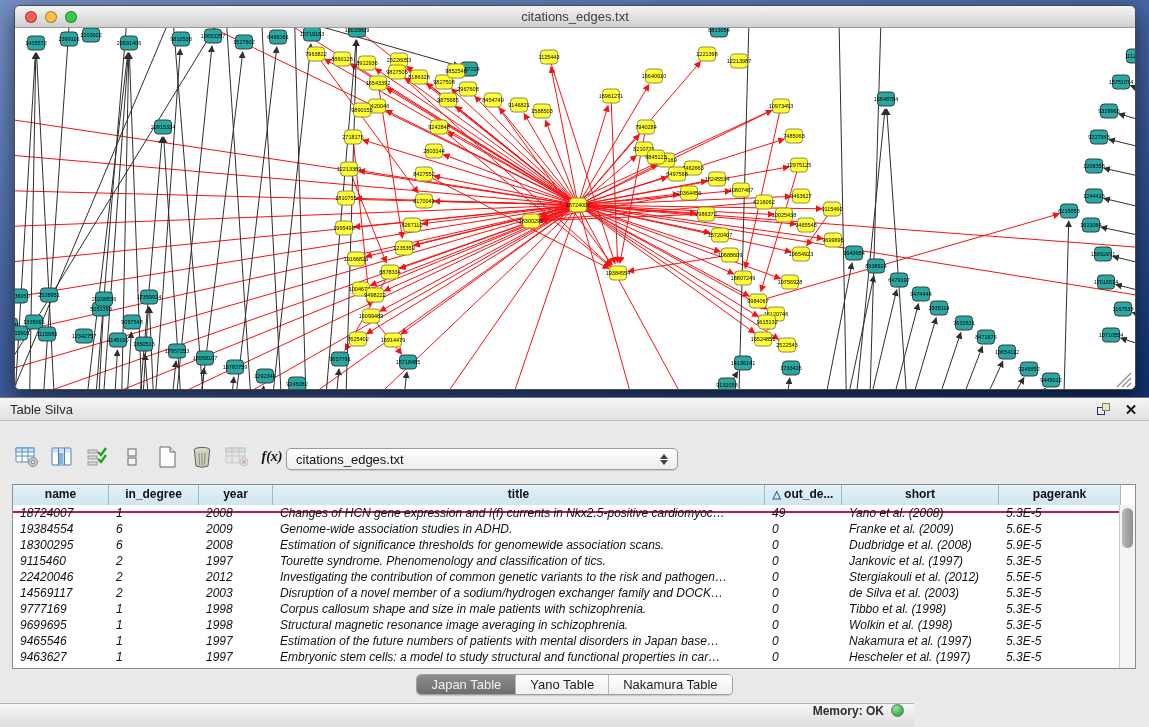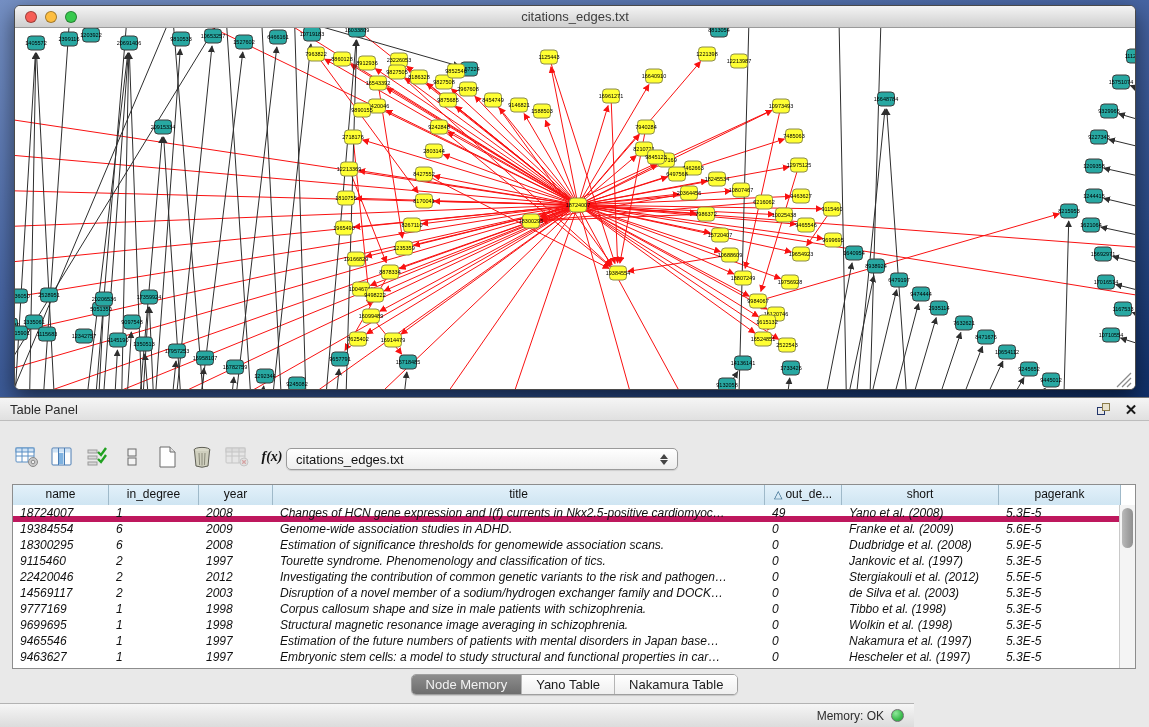--- a/index.html
+++ b/index.html
@@ -37,41 +37,41 @@
   .tool svg { display:block; }
   #fx-label { font-size:14px; font-style:italic; font-weight:bold; color:#111; font-family:"Liberation Serif", serif; }
   #combo { position:absolute; left:286px; top:26px; width:392px; height:22px; border:1px solid #9a9a9a; border-radius:5px;
     background:linear-gradient(#ffffff,#ededed); display:flex; align-items:center; box-shadow:0 1px 1px rgba(0,0,0,.12); }
   #combo-value { flex:1; font-size:13px; color:#111; padding-left:9px; }
   #combo-arrows { width:18px; display:flex; flex-direction:column; align-items:center; gap:1px; margin-right:4px; }
   #combo-arrows .up { width:0; height:0; border-left:4px solid transparent; border-right:4px solid transparent; border-bottom:5px solid #444; }
   #combo-arrows .dn { width:0; height:0; border-left:4px solid transparent; border-right:4px solid transparent; border-top:5px solid #444; }
 
   #table-frame { position:absolute; left:12px; top:62px; width:1124px; height:185px; background:#fff; border:1px solid #8d8d8d; overflow:hidden; }
-  #thead { height:37px; white-space:nowrap; border-bottom:6px solid #be185d; }
+  #thead { height:28px; white-space:nowrap; border-bottom:2px solid #be185d;font-weight:bold; }
   .hcell { display:inline-block; height:20px; line-height:19px; font-size:12px; color:#111; text-align:center;
     background:linear-gradient(#e3f1fa,#cfe5f2); border-right:1px solid #9fb9c9; overflow:hidden; vertical-align:top; }
   .sort-glyph { color:#2b6186; font-size:11px; margin-right:3px; }
   #tbody { position:absolute; left:0; top:20px; right:16px; bottom:0; }
   .trow { height:16px; white-space:nowrap;font-style:italic; }
   .tcell { display:inline-block; height:16px; line-height:16px; font-size:12px; color:#101010;
     overflow:hidden; white-space:nowrap; vertical-align:top; padding:0 4px 0 7px; }
   #vscroll { position:absolute; right:0; top:20px; bottom:0; width:16px; background:#f4f4f4; border-left:1px solid #c9c9c9; }
   #vthumb { position:absolute; left:2px; top:3px; width:11px; height:40px; border-radius:6px;
     background:linear-gradient(90deg,#b9b9b9,#8f8f8f); }
 
   #tabs { position:absolute; left:0; right:0; top:252px; height:22px; display:flex; justify-content:center; }
   #seg { display:flex; height:21px; border:1px solid #9f9f9f; border-radius:5px; overflow:hidden; background:#fff; box-shadow:0 1px 1px rgba(0,0,0,.15); }
   .seg-btn { padding:0 14px; font-size:13px; line-height:20px; color:#1c1c1c; background:linear-gradient(#ffffff,#efefef);
     border-right:1px solid #b5b5b5; }
   .seg-btn:last-child { border-right:none; }
   .seg-btn.sel { background:linear-gradient(#8d8d8d,#6d6d6d); color:#f3f3f3; }
 
   #statusbar { position:absolute; left:0; top:703px; width:914px; height:24px;
-    background:linear-gradient(#f6f6f6,#dcdcdc); border-top:1px solid #b3b3b3; display:flex; align-items:center; justify-content:flex-end; }
+    background:linear-gradient(#f6f6f6,#dcdcdc); border-top:1px solid #b3b3b3; display:flex; justify-content:flex-end;font-weight:bold; }
   #mem-label { font-size:12px; color:#2d2d2d; margin-right:7px; }
   #mem-dot { width:13px; height:13px; border-radius:50%; background:radial-gradient(circle at 35% 30%,#8fe89a,#3cbb4e 60%,#2a9c3e); border:1px solid #6f6f6f; margin-right:10px; }
 </style>
 </head>
 <body>
 
 <div id="stage">
 
   <div id="desktop">
     <div id="net-window">
@@ -792,21 +792,21 @@
             <line x1="1116" y1="388" x2="1130" y2="374"></line>
             <line x1="1121" y1="388" x2="1130" y2="379"></line>
             <line x1="1126" y1="388" x2="1130" y2="384"></line>
           </g>
         </svg>
       </div>
     </div>
   </div>
 
   <div id="panel-header">
-    <div id="panel-title">Table Panel</div>
+    <div id="panel-title">Table Silva</div>
     <div class="hdr-icn">
       <div id="float-icn">
           <div class="sq1"></div>
           <div class="sq2"></div>
         </div>
     </div>
     <div class="hdr-icn">
       <span id="close-x">✕</span>
     </div>
   </div>
@@ -902,21 +902,21 @@
           <div class="trow"><div class="tcell" style="width: 96px;">9465546</div><div class="tcell" style="width: 90px;">1</div><div class="tcell" style="width: 74px;">1997</div><div class="tcell" style="width: 492px;">Estimation of the future numbers of patients with mental disorders in Japan base…</div><div class="tcell" style="width: 77px;">0</div><div class="tcell" style="width: 157px;">Nakamura et al. (1997)</div><div class="tcell" style="width: 122px;">5.3E-5</div></div>
           <div class="trow"><div class="tcell" style="width: 96px;">9463627</div><div class="tcell" style="width: 90px;">1</div><div class="tcell" style="width: 74px;">1997</div><div class="tcell" style="width: 492px;">Embryonic stem cells: a model to study structural and functional properties in car…</div><div class="tcell" style="width: 77px;">0</div><div class="tcell" style="width: 157px;">Hescheler et al. (1997)</div><div class="tcell" style="width: 122px;">5.3E-5</div></div>
         </div>
       <div id="vscroll">
         <div id="vthumb"></div>
       </div>
     </div>
 
     <div id="tabs">
       <div id="seg">
-          <div class="seg-btn sel">Node Memory</div>
+          <div class="seg-btn sel">Japan Table</div>
           <div class="seg-btn">Yano Table</div>
           <div class="seg-btn">Nakamura Table</div>
         </div>
     </div>
   </div>
 
   <div id="statusbar">
     <span id="mem-label">Memory: OK</span>
     <span id="mem-dot"></span>
   </div>

